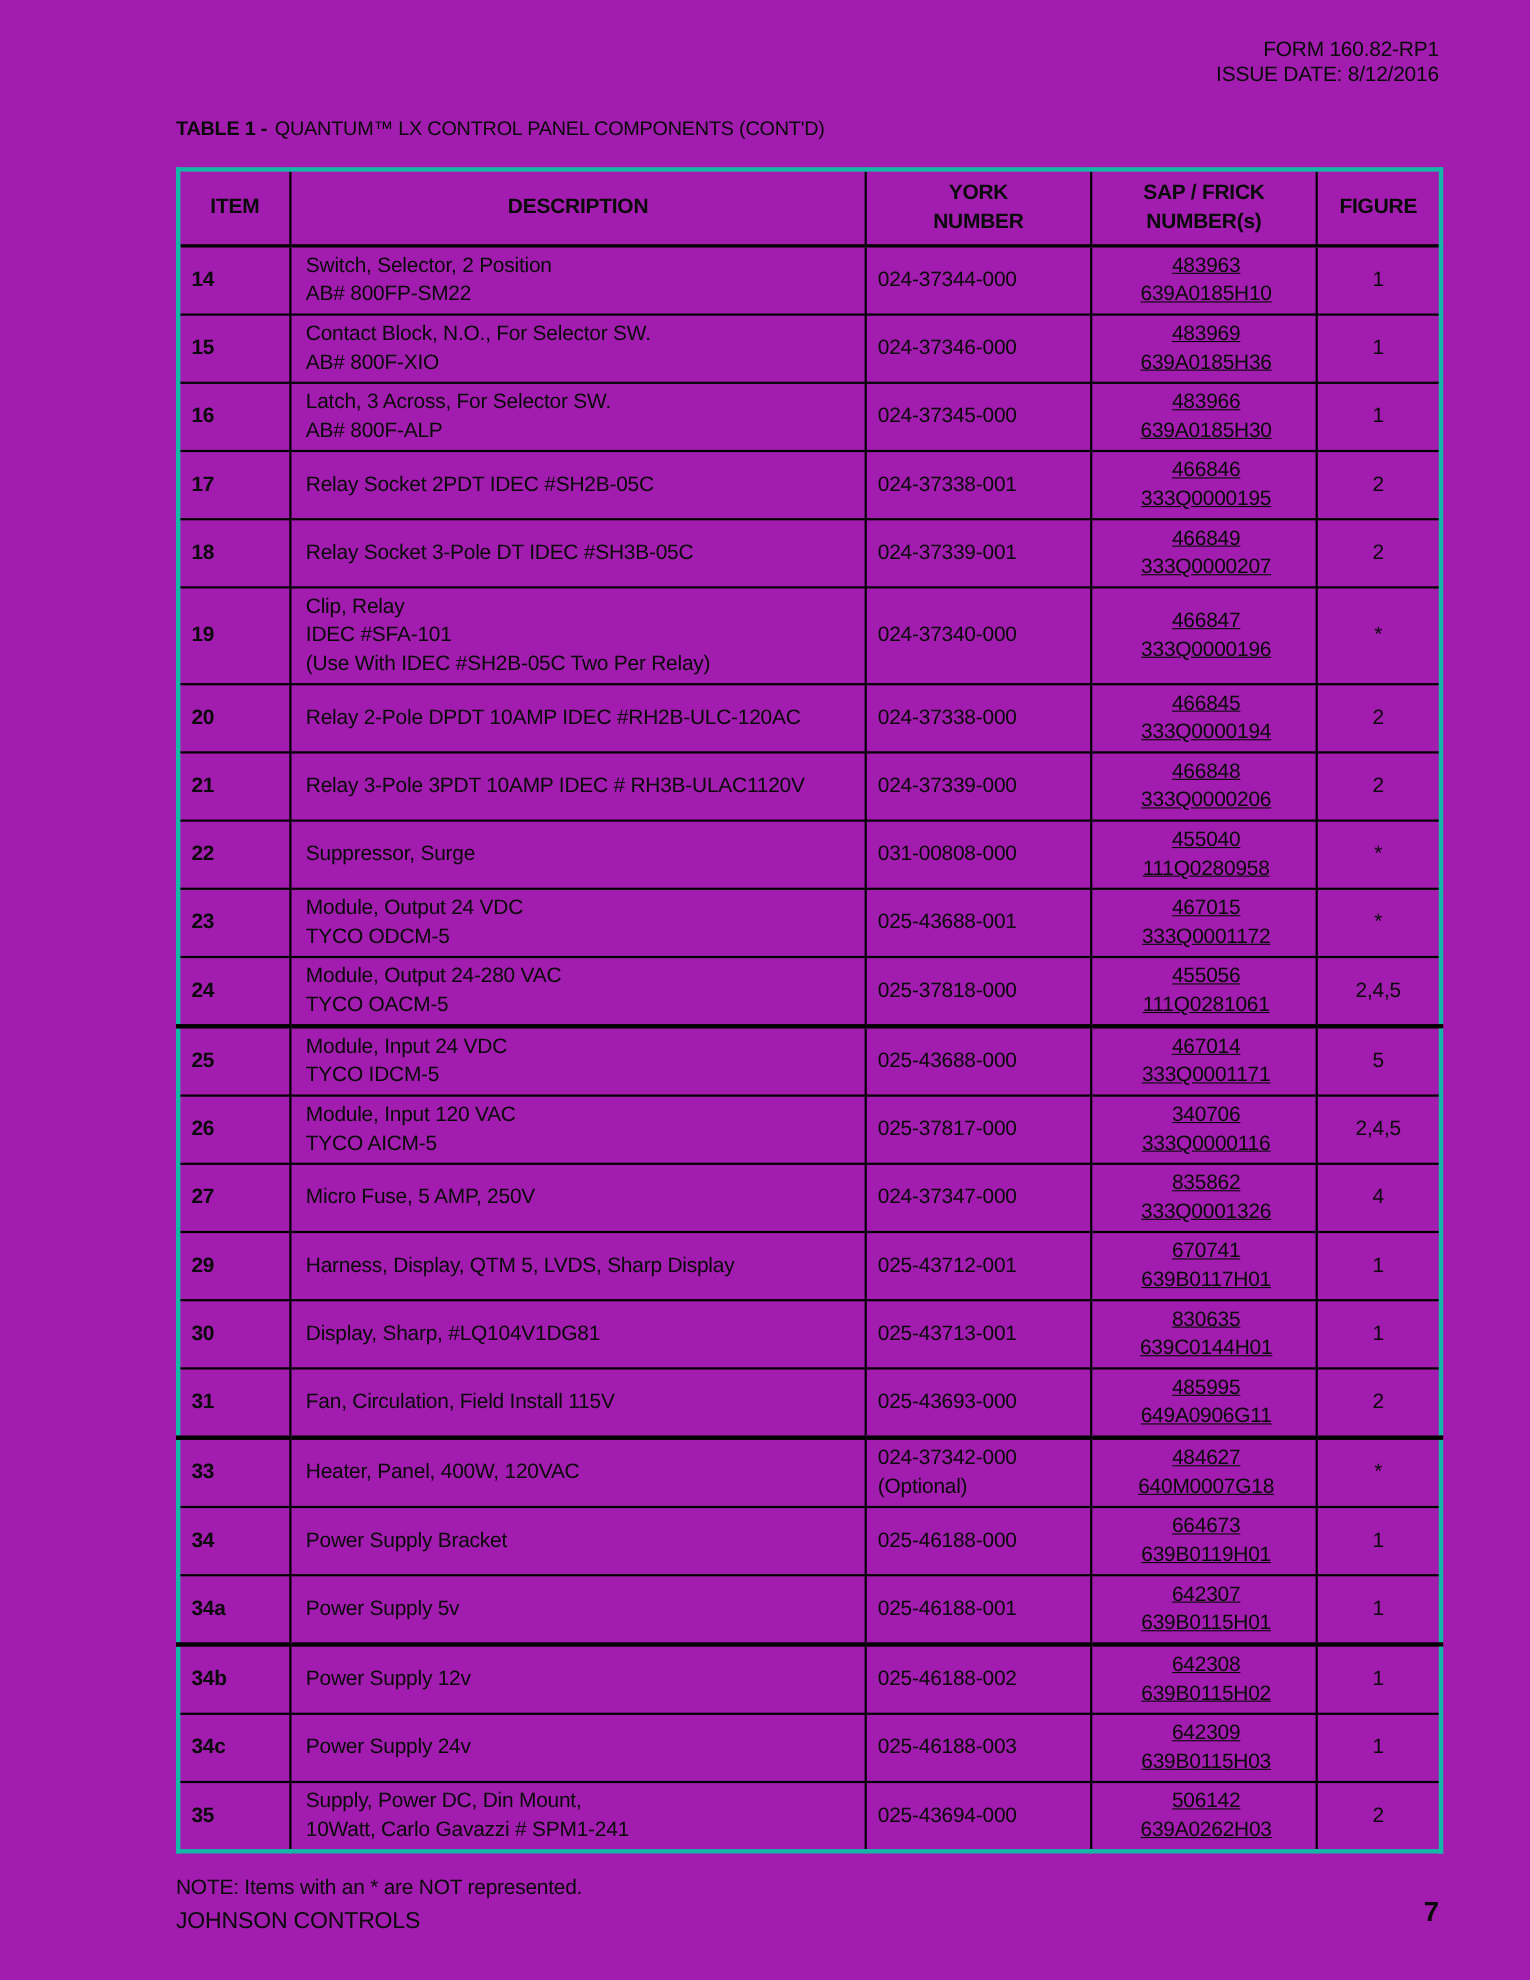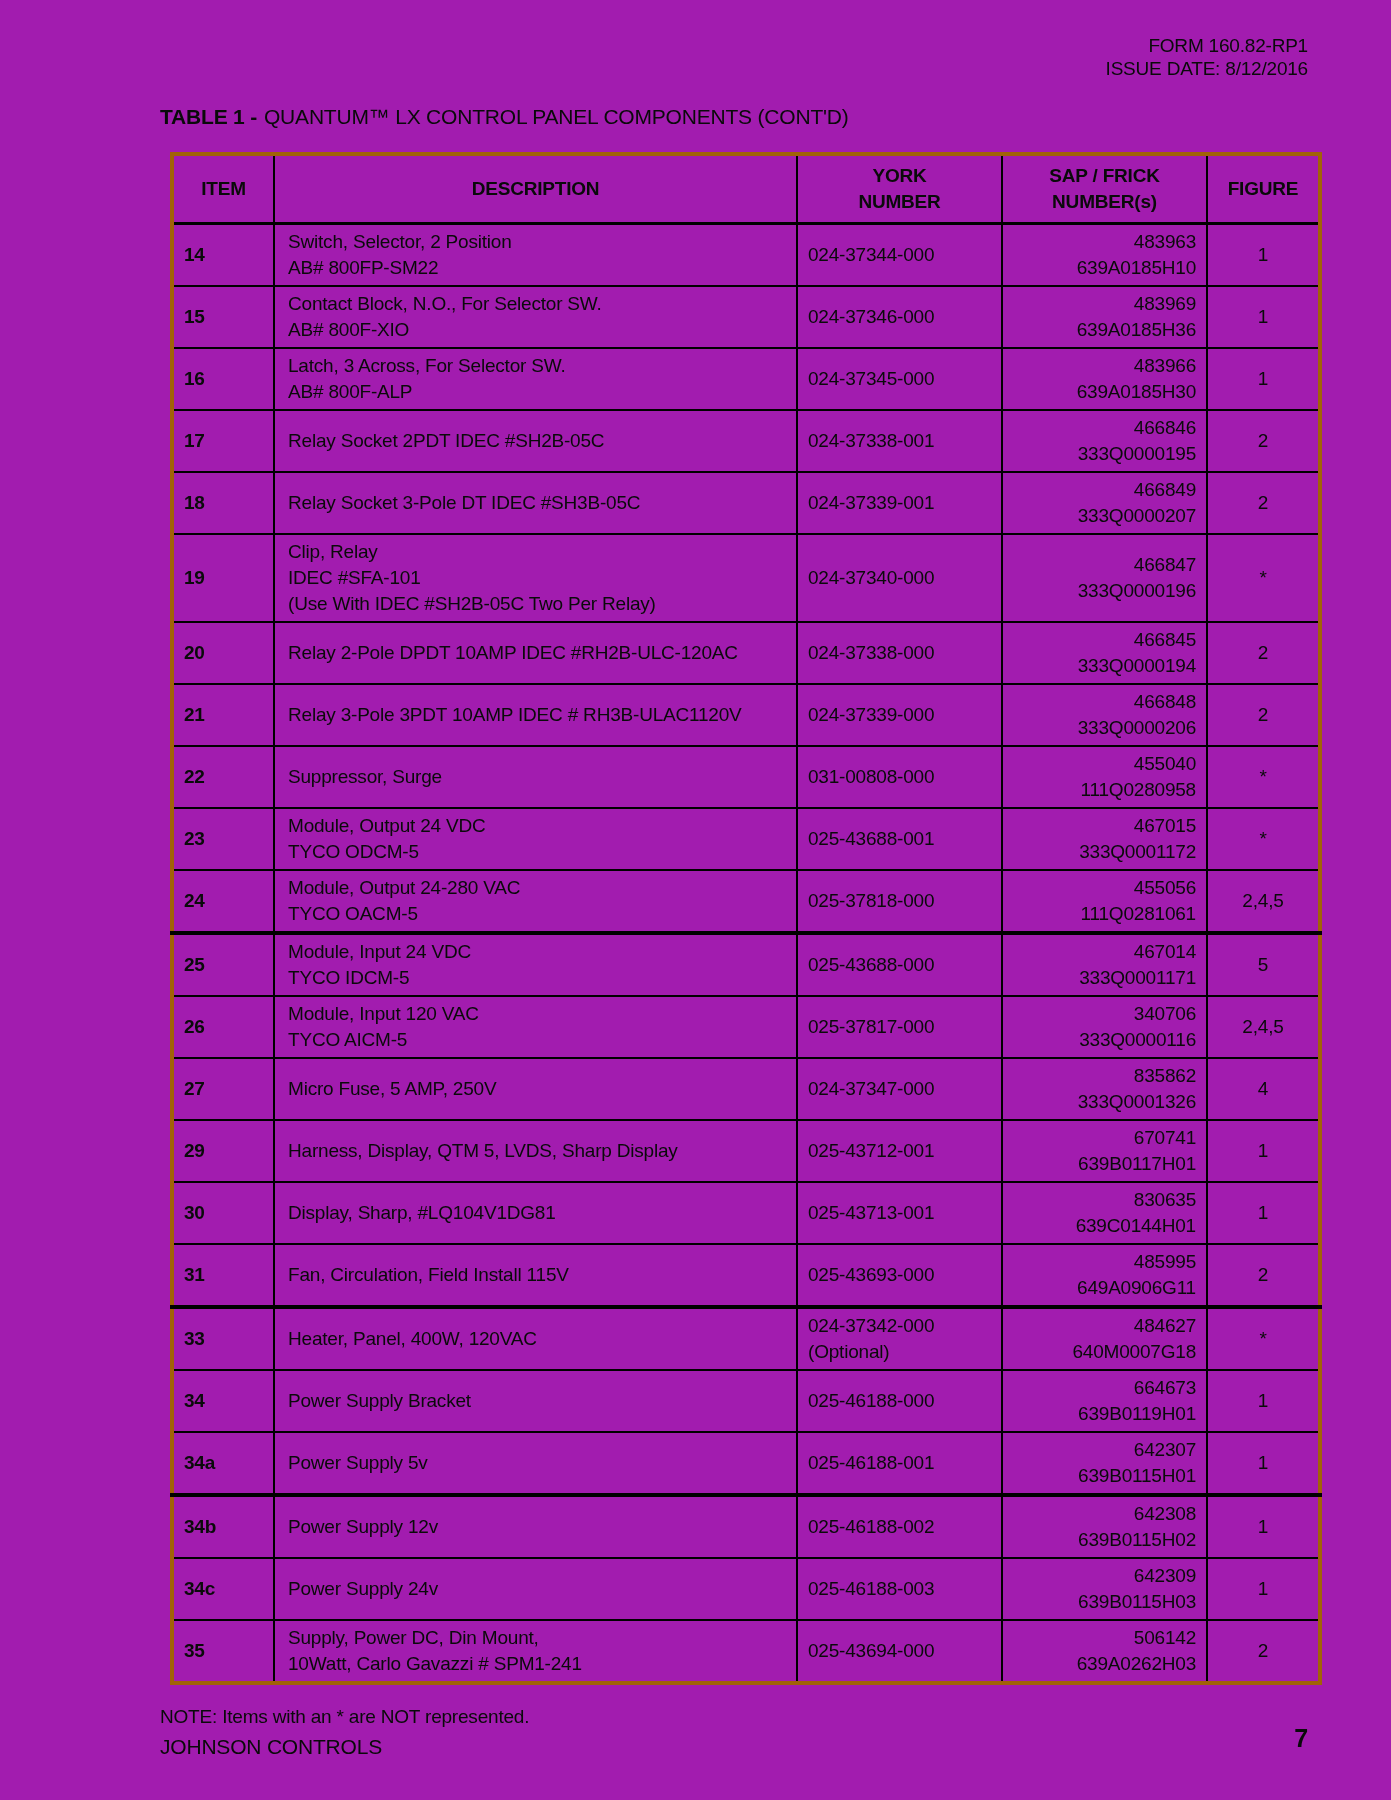--- a/index.html
+++ b/index.html
@@ -16,47 +16,46 @@
     background: #a21caf;
   }
   
   .form-header {
     position: absolute; top: 34px; right: 83px;
     text-align: right; font-size: 19px; line-height: 23px; font-weight: 400;
   }
   
   .table-title {
     position: absolute; left: 160px; top: 104px;
-    font-size: 21px; line-height: 26px; white-space: nowrap;
+    font-size: 18px; line-height: 26px; white-space: nowrap;
   }
   .table-title .bold { font-weight: 700; margin-right: 7px; }
   
   .table-zone { position: absolute; left: 160px; top: 152px; width: 1148px; }
   table.parts {
     border-collapse: collapse; table-layout: fixed; width: 1148px;
-    border: 4px solid #a16207;
-    margin-left: 10px;
+    border: 4px solid #14b8a6;
   }
   col.c1 { width: 102px; }
   col.c2 { width: 523px; }
   col.c3 { width: 205px; }
   col.c4 { width: 205px; }
   col.c5 { width: 113px; }
   th, td {
     border: 2px solid #000;
     font-size: 19px; line-height: 26px;
     vertical-align: middle;
     padding: 4px 10px;
     overflow: hidden;
   }
   thead th { font-weight: 700; text-align: center; padding: 7px 6px; border-bottom-width: 3px; }
   td.c-item { font-weight: 700; position: relative; }
   td.c-desc { text-align: left; padding-left: 13px; }
   td.c-york { text-align: left; }
-  td.c-sap  { text-align: right; padding-left: 14px; }
+  td.c-sap  { text-align: center; padding-left: 14px; text-decoration: underline; }
   td.c-fig  { text-align: center; }
   tr.thick-top td { border-top-width: 4px; }
   
   .note { margin-top: 20px; font-size: 19px; line-height: 23px; }
   
   .footer-left {
     position: absolute; left: 160px; top: 1735px;
     font-size: 21px; font-weight: 400;
   }
   .footer-page {

